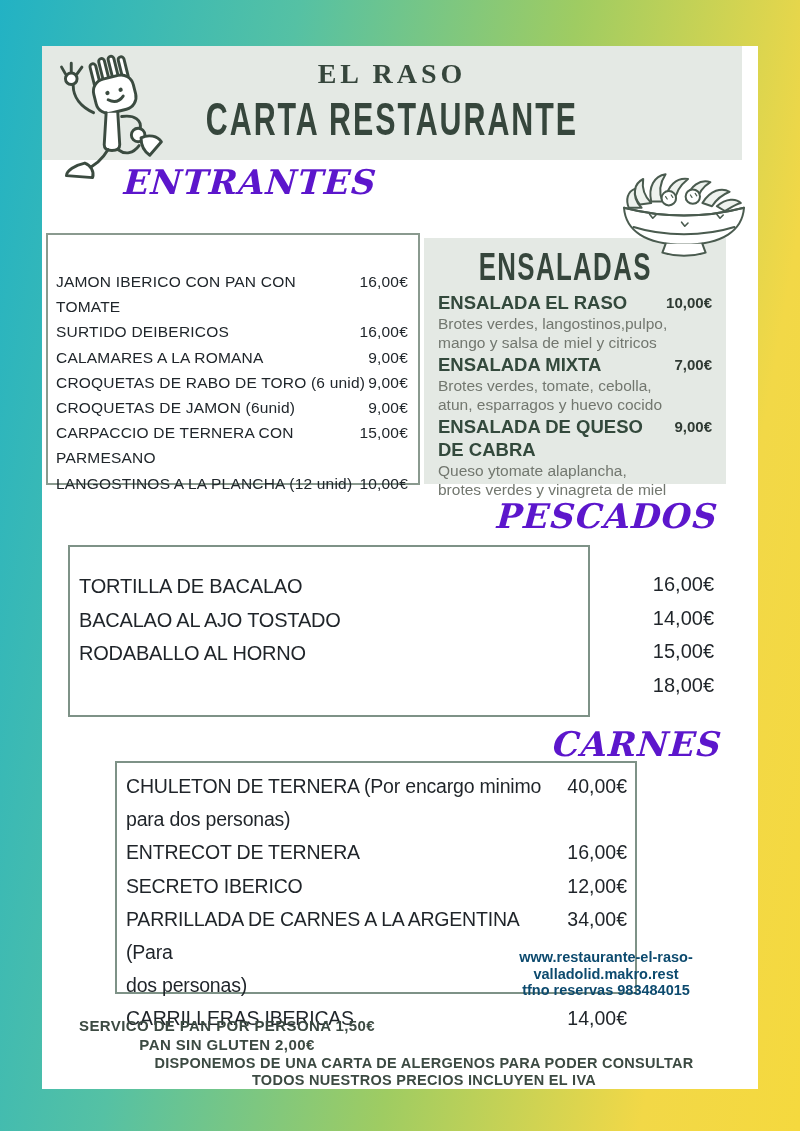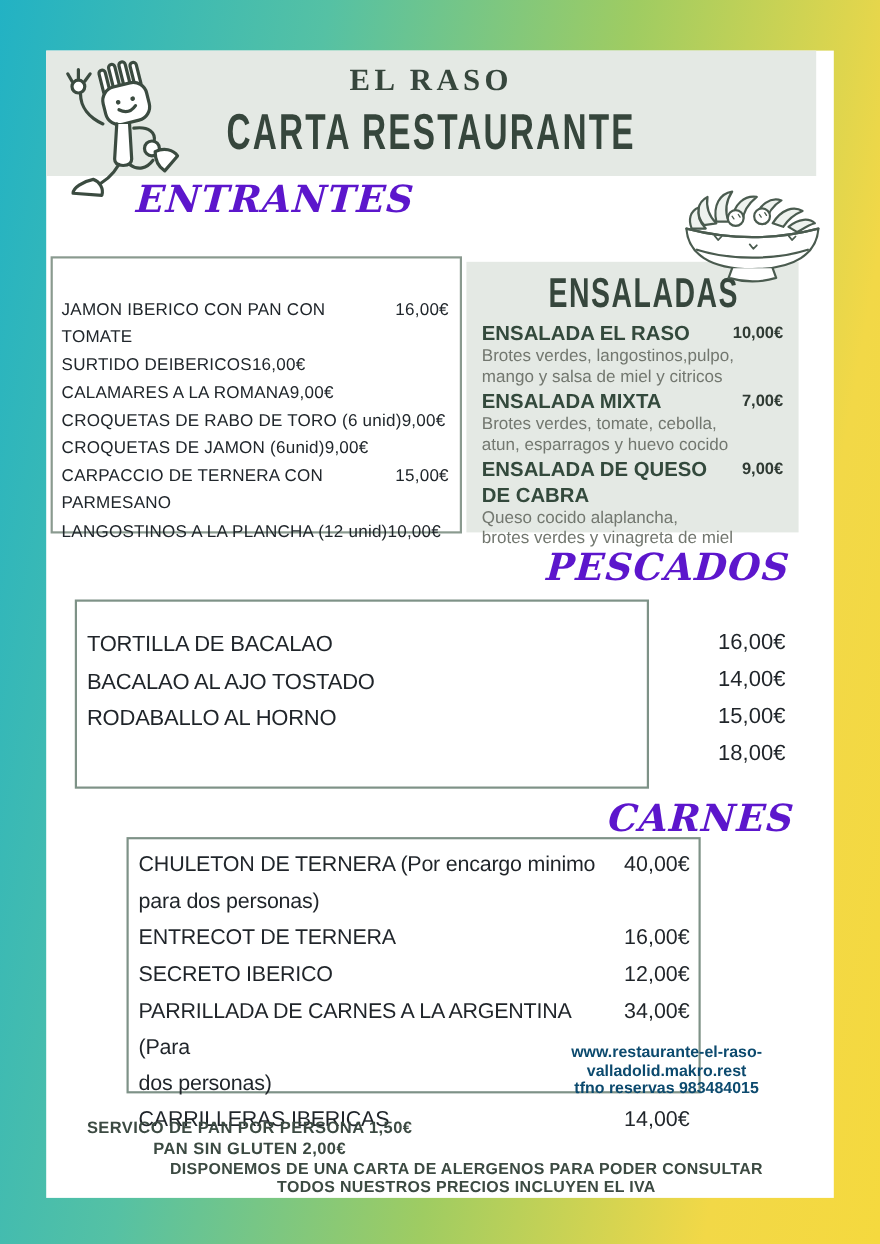--- a/index.html
+++ b/index.html
@@ -40,30 +40,30 @@
   .h-entrantes{ left:82px; top:116px; }
   .h-pescados{ right:40px; top:450px; }
   .h-carnes{ right:36px; top:678px; }
 
   
   .entrantes-box{
     position:absolute; left:4px; top:187px; width:374px; height:252px;
     background:#ffffff; border:2px solid #8a9a8f;
     padding:34px 10px 0 8px;
   }
-  .e-row{ display:flex; line-height:25.2px;
+  .e-row{ display:flex; justify-content:space-between; line-height:25.2px;
     font-size:15.5px; color:#20262b; letter-spacing:0.2px; }
   .e-price{ text-align:right; white-space:nowrap; }
 
   
   .ensaladas-box{
     position:absolute; left:382px; top:192px; width:302px; height:246px;
     background:#e4e9e4; padding:6px 14px 0 14px; z-index:1;
   }
-  .ensaladas-title{ text-align:right; margin:2px 0 2px 0; }
+  .ensaladas-title{ text-align:left; margin:2px 0 2px 0; }
   .ensaladas-title span{
     display:inline-block; font-weight:bold; font-size:38px; letter-spacing:2px;
     color:#36463c; transform:scaleX(0.68); transform-origin:center;
   }
   .s-item{ margin-bottom:1px; }
   .s-top{ display:flex; justify-content:center; align-items:flex-start; }
   .s-name{ font-weight:bold; font-size:18.5px; line-height:23px; color:#33493c; flex:1; padding-right:6px; }
   .s-price{ font-weight:bold; font-size:15px; color:#2f3a33; padding-top:3px; white-space:nowrap; }
   .s-desc{ font-size:15.5px; line-height:19px; color:#72776f; white-space:pre-line; }
 
@@ -214,21 +214,21 @@
         <span class="s-price">7,00€</span>
       </div>
       <div class="s-desc">Brotes verdes, tomate, cebolla,
 atun, esparragos y huevo cocido</div>
     </div>
     <div class="s-item">
       <div class="s-top">
         <span class="s-name">ENSALADA DE QUESO DE CABRA</span>
         <span class="s-price">9,00€</span>
       </div>
-      <div class="s-desc">Queso cocido alaplancha,
+      <div class="s-desc">Queso ytomate alaplancha,
 brotes verdes y vinagreta de miel</div>
     </div>
   </div>
 
   <div class="pescados-wrap">
     <div class="pescados-box">
       <div class="p-row">TORTILLA DE BACALAO</div>
       <div class="p-row">BACALAO AL AJO TOSTADO</div>
       <div class="p-row">RODABALLO AL HORNO</div>
     </div>

